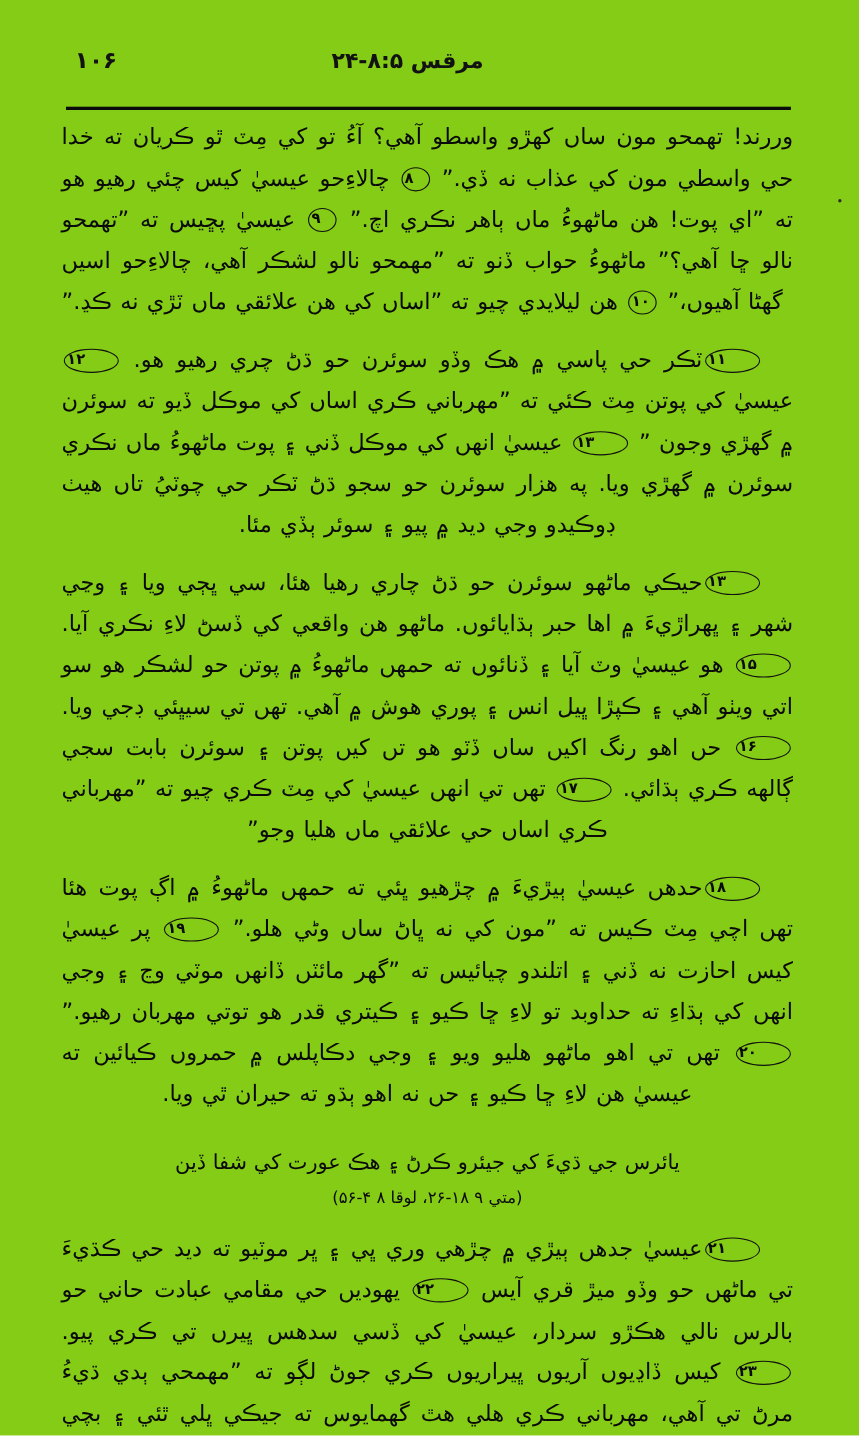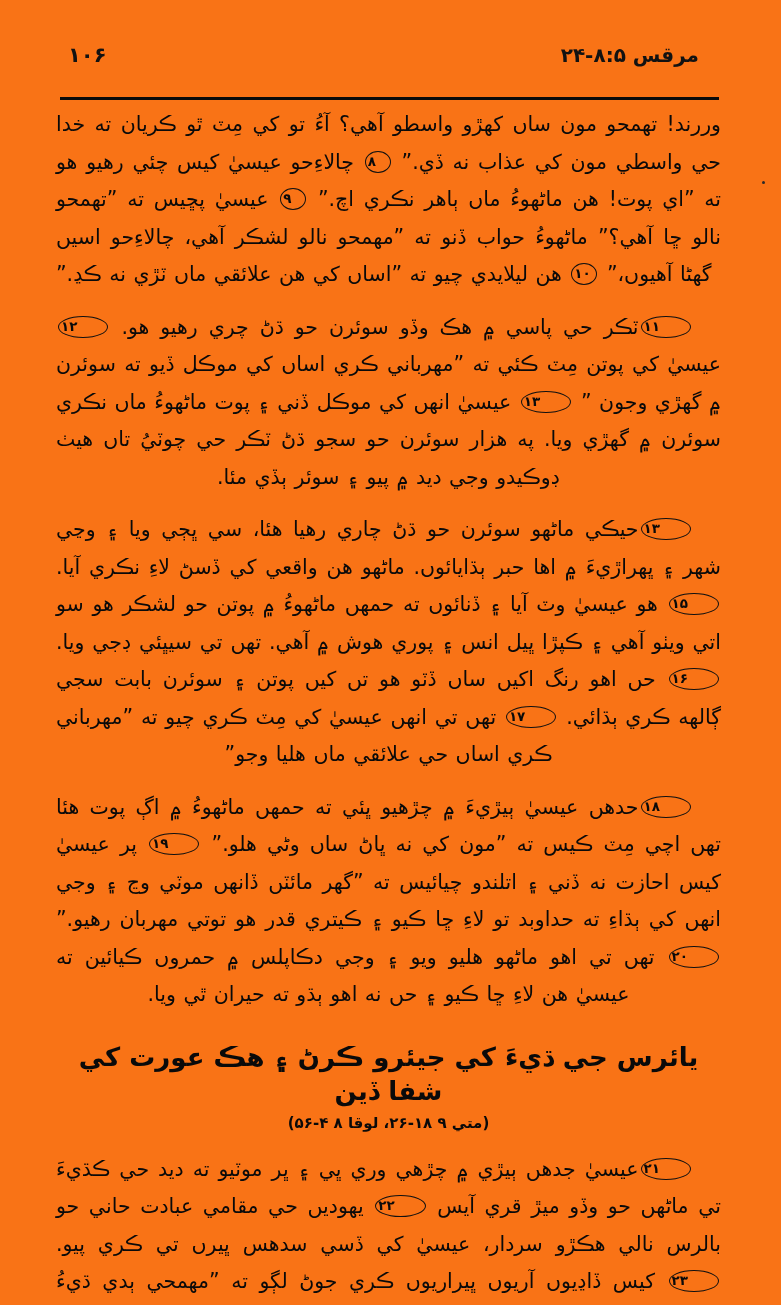--- a/index.html
+++ b/index.html
@@ -9,21 +9,21 @@
     background: #ffffff;
   }
   body {
     font-family: "DejaVu Sans", "Liberation Sans", sans-serif;
   }
 
   .page {
     position: relative;
     width: 781px;
     height: 1305px;
-    background: #f97316;
+    background: #84cc16;
     overflow: hidden;
     box-sizing: border-box;
   }
 
   
   .running-head {
     position: absolute;
     top: 40px;
     left: 62px;
     right: 62px;
@@ -38,20 +38,21 @@
     font-weight: 700;
     letter-spacing: 1px;
     color: #121212;
     line-height: 30px;
   }
   .book-ref {
     position: absolute;
     left: 0;
     right: 0;
     top: 0;
+    text-align: center;
     font-size: 20px;
     font-weight: 700;
     color: #121212;
     line-height: 30px;
     direction: rtl;
     unicode-bidi: isolate;
     transform: translateX(-20px);
   }
   .head-rule {
     position: absolute;
@@ -102,31 +103,31 @@
     vertical-align: 3px;
     font-weight: 600;
   }
 
   
   .section {
     margin-top: 26px;
     text-align: center;
   }
   .section-title {
-    font-size: 26px;
-    font-weight: 700;
+    font-size: 19px;
+    font-weight: 400;
     line-height: 34px;
     letter-spacing: 0.2px;
     direction: rtl;
     unicode-bidi: isolate;
   }
   .section-ref {
     margin-top: 3px;
     font-size: 15px;
-    font-weight: 700;
+    font-weight: 400;
     line-height: 24px;
     direction: rtl;
     unicode-bidi: isolate;
   }
   .section + .para,
   .section ~ .para.first-after {
     margin-top: 16px;
   }
 
   

